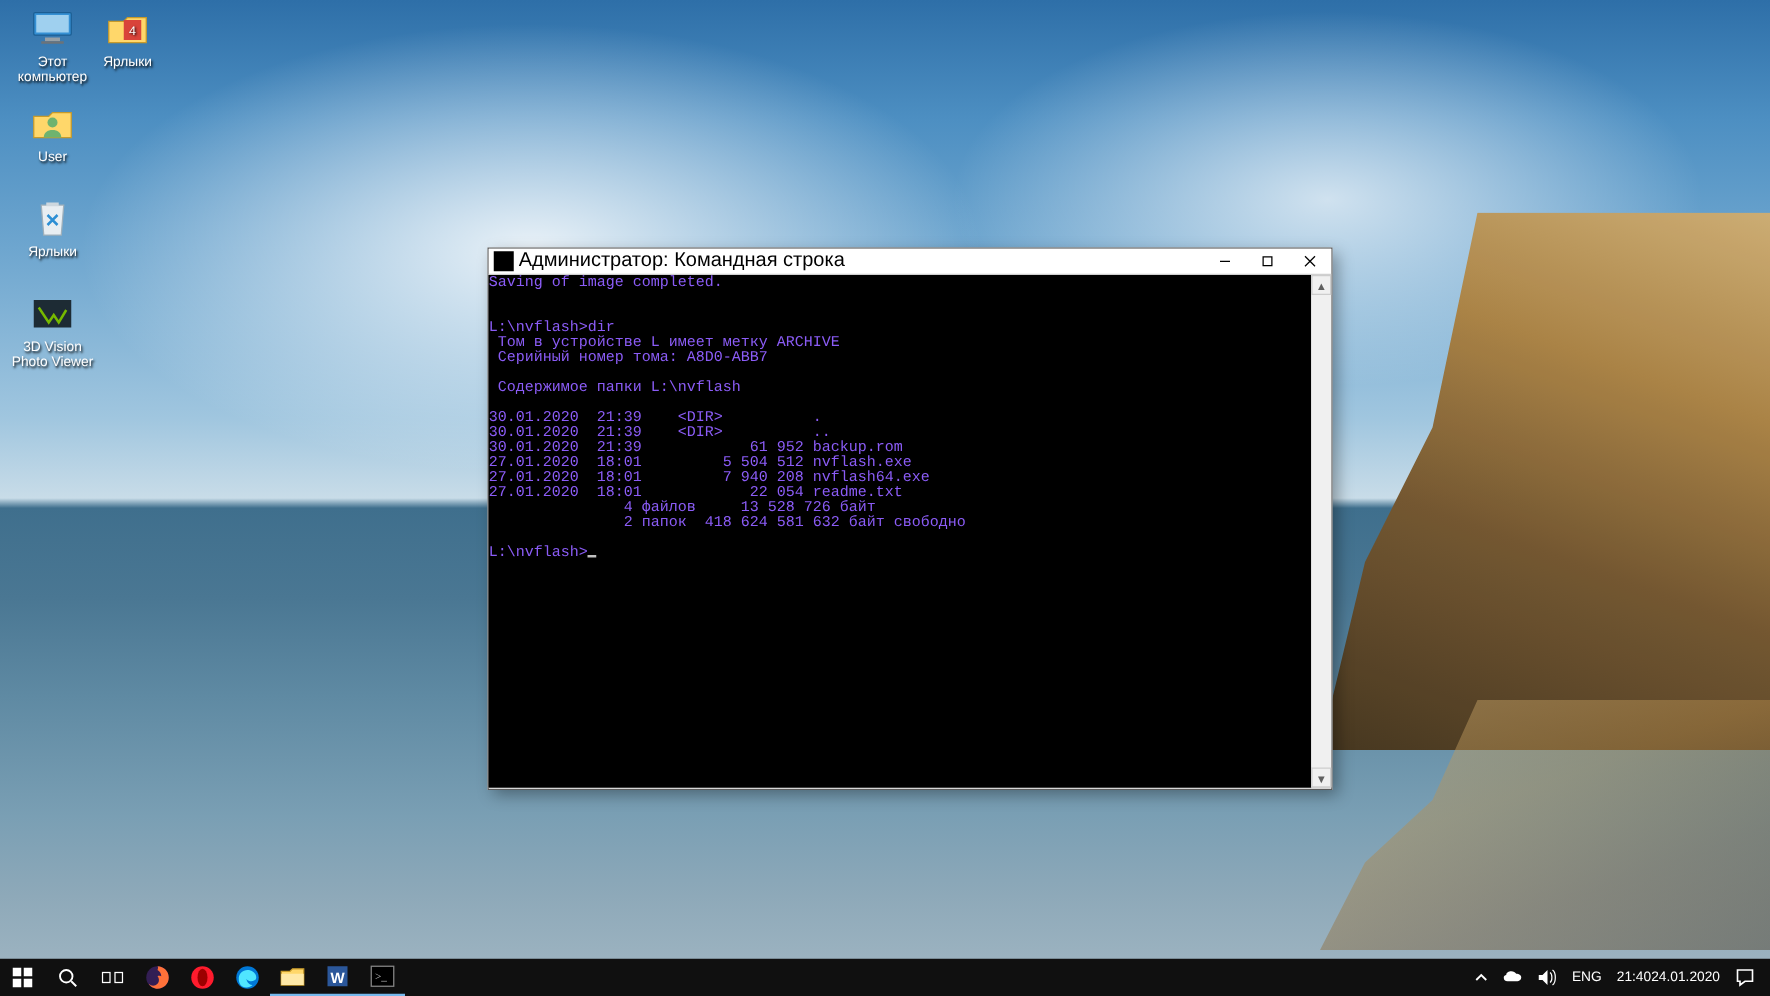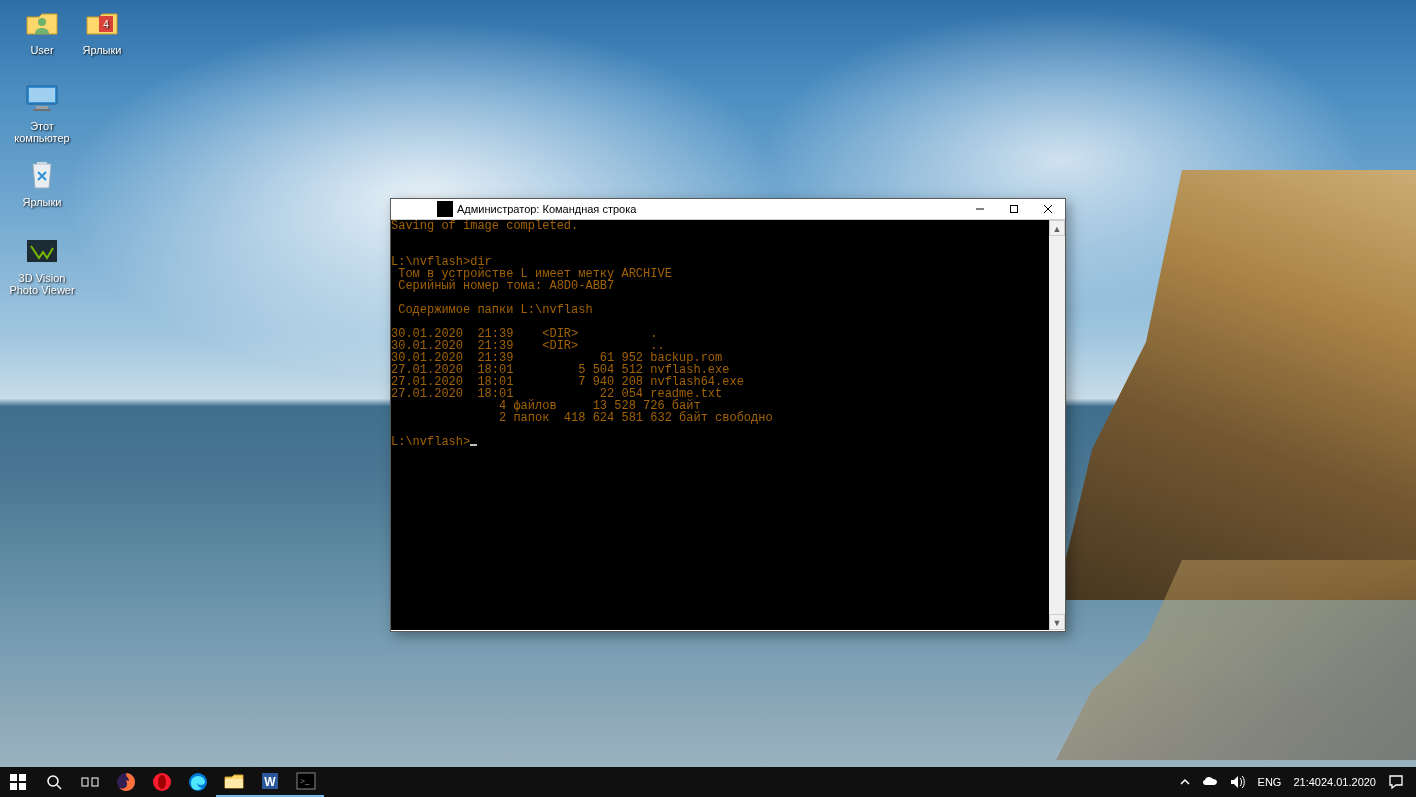--- a/index.html
+++ b/index.html
@@ -23,29 +23,29 @@
   
   .desktop-icons{position:absolute;left:6px;top:4px;}
   .dicon{width:72px;height:72px;display:flex;flex-direction:column;align-items:center;justify-content:flex-start;
     color:#fff;font-size:11px;text-align:center;text-shadow:1px 1px 2px #000;cursor:default;margin-bottom:4px;}
   .dicon .glyph{width:38px;height:38px;display:flex;align-items:center;justify-content:center;margin-bottom:2px;}
   .dicon .lbl{line-height:12px;}
   .col2{position:absolute;left:66px;top:4px;}
   
   .window{position:absolute;left:390px;top:198px;width:674px;height:432px;
     background:#fff;border:1px solid #5a5a5a;box-shadow:4px 4px 12px rgba(0,0,0,.35);}
-  .titlebar{height:20px;background:#fff;display:flex;align-items:center;font-size:11px;color:#000;
-    border-bottom:1px solid #d0d0d0;user-select:none;padding-left:42px;}
+  .titlebar{height:20px;background:#fff;display:flex;align-items:center;font-size:16px;color:#000;
+    border-bottom:1px solid #d0d0d0;user-select:none;}
   .titlebar .ticon{width:16px;height:16px;margin:0 4px;background:#000;display:inline-block;}
   .titlebar .ttxt{flex:1;white-space:nowrap;overflow:hidden;}
   .winbtns{display:flex;height:20px;}
   .winbtn{width:34px;height:20px;display:flex;align-items:center;justify-content:center;font-size:11px;
     font-family:Consolas,monospace;color:#000;}
   .term-wrap{position:relative;height:410px;background:#000;}
-  .term{position:absolute;left:0;top:0;right:16px;bottom:0;background:#000;color:#a16207;
+  .term{position:absolute;left:0;top:0;right:16px;bottom:0;background:#000;color:#8b5cf6;
     font-family:Consolas,"Courier New",monospace;font-size:12px;line-height:12px;white-space:pre;
     padding:0 0 0 0;overflow:hidden;}
   .scrollbar{position:absolute;right:0;top:0;width:16px;height:100%;background:#f0f0f0;}
   .sbtn{width:16px;height:16px;background:#f0f0f0;color:#606060;font-size:9px;line-height:16px;text-align:center;
     border:1px solid #cdcdcd;box-sizing:border-box;}
   .strack{position:absolute;top:16px;bottom:16px;left:0;right:0;background:#f0f0f0;}
   .sbtn.dn{position:absolute;bottom:0;}
   .cursor{display:inline-block;width:7px;height:2px;background:#c0c0c0;vertical-align:baseline;
     position:relative;top:1px;}
   
@@ -62,37 +62,37 @@
 <body>
 
 <div class="desktop">
   <div class="cliff"></div>
   <div class="cliff-reflect"></div>
 
   <div class="desktop-icons">
     <div class="dicon">
       <div class="glyph">
         <svg width="34" height="30" viewBox="0 0 34 30">
-            <path d="M2 9h12l3-3h15v20H2z" fill="#ffd76a" stroke="#c79a2a"></path>
-            <circle cx="17" cy="14" r="4" fill="#6fb36f"></circle>
-            <path d="M10 26c0-4 3-6 7-6s7 2 7 6" fill="#6fb36f"></path>
-          </svg>
-      </div>
-      <div class="lbl">User</div>
-    </div>
-    <div class="dicon">
-      <div class="glyph">
-        <svg width="34" height="30" viewBox="0 0 34 30">
             <rect x="2" y="2" width="30" height="18" rx="1" fill="#3590d4" stroke="#1c5e93"></rect>
             <rect x="4" y="4" width="26" height="14" fill="#9fd0ef"></rect>
             <rect x="11" y="22" width="12" height="3" fill="#97a0a6"></rect>
             <rect x="8" y="25" width="18" height="2" fill="#6b7379"></rect>
           </svg>
       </div>
       <div class="lbl">Этот<br>компьютер</div>
+    </div>
+    <div class="dicon">
+      <div class="glyph">
+        <svg width="34" height="30" viewBox="0 0 34 30">
+            <path d="M2 9h12l3-3h15v20H2z" fill="#ffd76a" stroke="#c79a2a"></path>
+            <circle cx="17" cy="14" r="4" fill="#6fb36f"></circle>
+            <path d="M10 26c0-4 3-6 7-6s7 2 7 6" fill="#6fb36f"></path>
+          </svg>
+      </div>
+      <div class="lbl">User</div>
     </div>
     <div class="dicon">
       <div class="glyph">
         <svg width="30" height="34" viewBox="0 0 30 34">
             <path d="M6 6h18l-2 24H8z" fill="#e8eef2" stroke="#9fb0bb"></path>
             <path d="M10 4h10v3H10z" fill="#cdd7de"></path>
             <path d="M11 14l4 4-4 4M19 14l-4 4 4 4" stroke="#2d8fd4" stroke-width="2" fill="none"></path>
           </svg>
       </div>
       <div class="lbl">Ярлыки</div>

